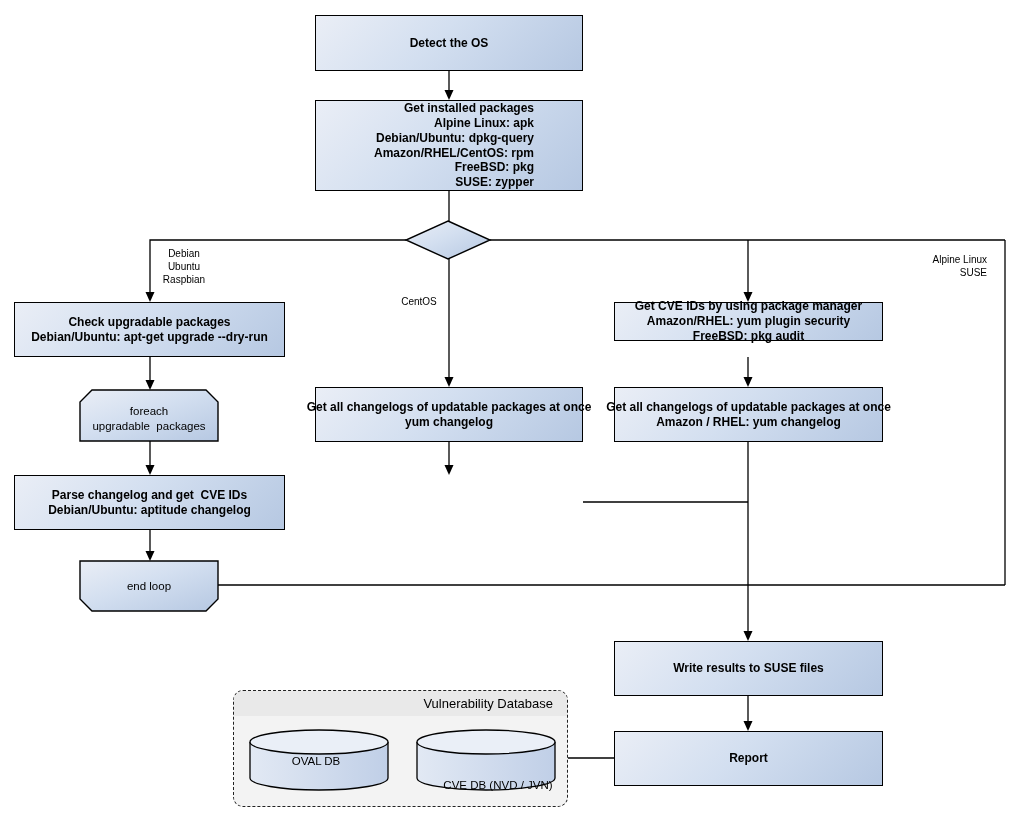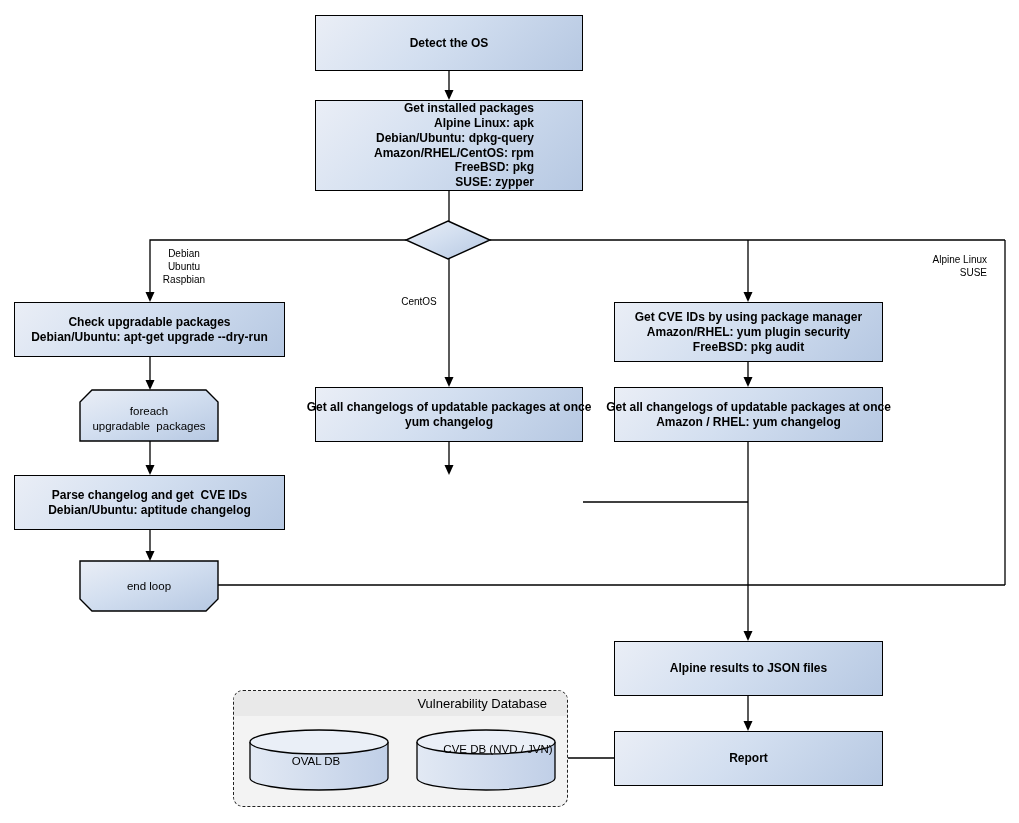--- a/index.html
+++ b/index.html
@@ -39,21 +39,21 @@
     position:absolute;z-index:0;
     box-sizing:border-box;
     left:233px;top:690px;width:335px;height:117px;
     background:#f3f3f3;
     border:1.5px dashed #222;
     border-radius:10px;
     overflow:hidden;
   }
   .cluster-header{
     height:25px;background:#e9e9e9;
-    text-align:right;padding-right:20px;
+    text-align:right;padding-right:14px;
     font-size:13px;line-height:25px;
     box-sizing:border-box;
   }
 </style>
 </head>
 <body>
 
 <div class="canvas">
 
   <div class="cluster">
@@ -136,39 +136,39 @@
   <div class="node" style="left:14px;top:302px;width:271px;height:55px;">Check upgradable packages
 Debian/Ubuntu: apt-get upgrade --dry-run</div>
 
   <div class="node" style="left:14px;top:475px;width:271px;height:55px;">Parse changelog and get  CVE IDs
 Debian/Ubuntu: aptitude changelog</div>
 
   <div class="node" style="left:315px;top:387px;width:268px;height:55px;">Get all changelogs of updatable packages at once
 yum changelog</div>
 
 
-  <div class="node" style="left:614px;top:302px;width:269px;height:60px;">Get CVE IDs by using package manager
+  <div class="node" style="left:614px;top:302px;width:269px;height:39px;">Get CVE IDs by using package manager
 Amazon/RHEL: yum plugin security
 FreeBSD: pkg audit</div>
 
   <div class="node" style="left:614px;top:387px;width:269px;height:55px;">Get all changelogs of updatable packages at once
 Amazon / RHEL: yum changelog</div>
 
-  <div class="node" style="left:614px;top:641px;width:269px;height:55px;">Alpine results to JSON files</div>
+  <div class="node" style="left:614px;top:641px;width:269px;height:55px;">Write results to SUSE files</div>
 
   <div class="node" style="left:614px;top:731px;width:269px;height:55px;">Report</div>
 
   <div class="shape-label" style="left:80px;top:389px;width:138px;height:60px;">foreach
 upgradable  packages</div>
 
   <div class="shape-label" style="left:80px;top:561px;width:138px;height:50px;">end loop</div>
 
   <div class="shape-label" style="left:250px;top:744px;width:132px;height:34px;">OVAL DB</div>
 
-  <div class="shape-label" style="left:417px;top:732px;width:162px;height:34px;">CVE DB (NVD / JVN)</div>
+  <div class="shape-label" style="left:417px;top:768px;width:162px;height:34px;">CVE DB (NVD / JVN)</div>
 
   <div class="branch-label center" style="left:149px;top:247px;width:70px;">Debian
 Ubuntu
 Raspbian</div>
 
   <div class="branch-label center" style="left:393px;top:259px;width:52px;margin-top:36px;">CentOS</div>
 
 
   <div class="branch-label right" style="left:867px;top:253px;width:120px;">Alpine Linux
 SUSE</div>

